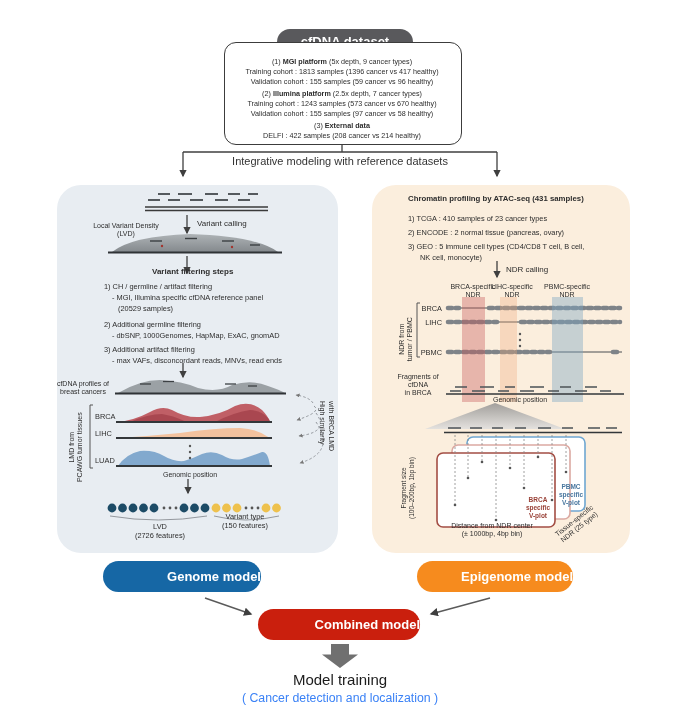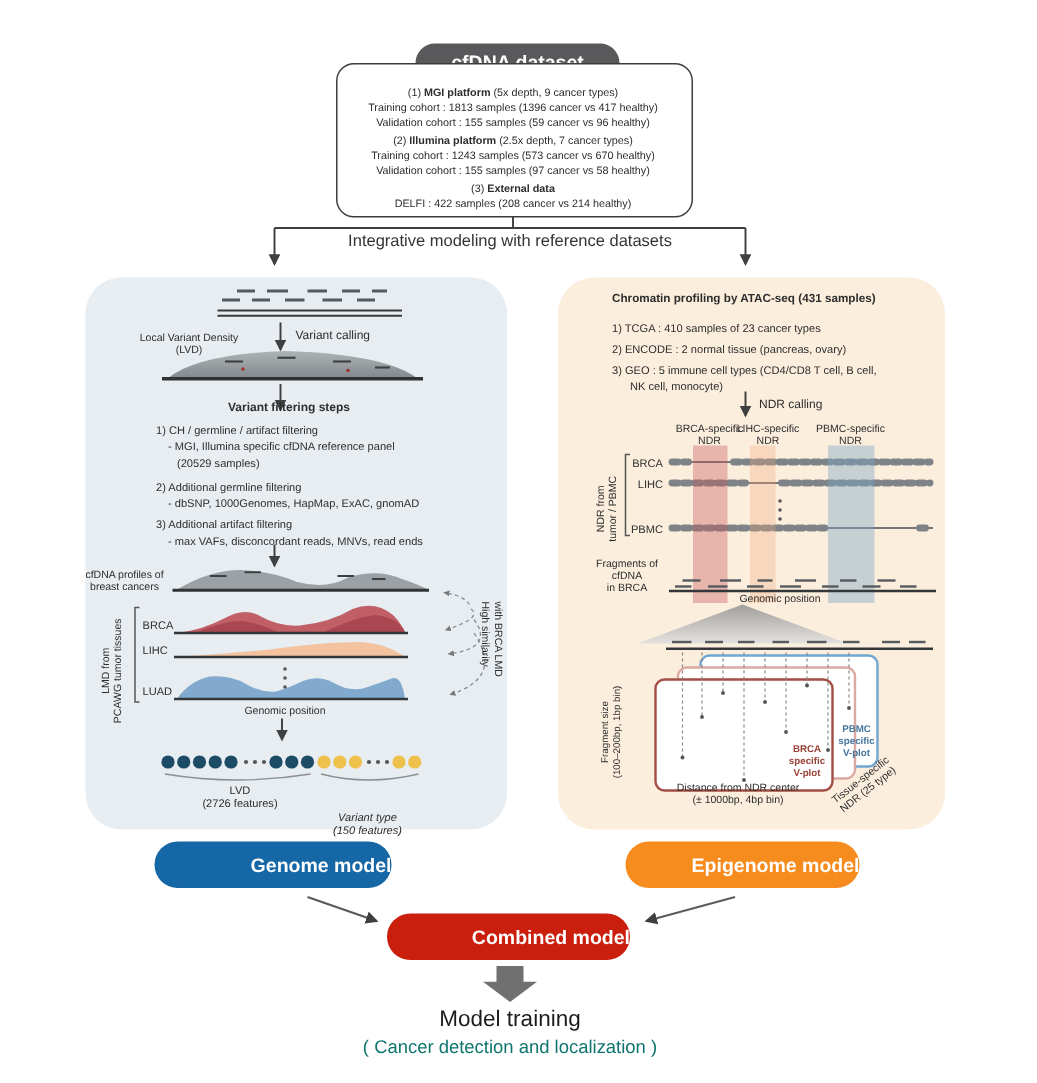--- a/index.html
+++ b/index.html
@@ -303,21 +303,21 @@
   <div class="abs t74" style="left:95px;top:456px;">LUAD</div>
   <div class="abs t7 ctr" style="left:140px;top:471px;width:100px;">Genomic position</div>
   <div class="abs t7 vlr multiline" style="left:318px;top:401px;height:64px;line-height:9px;">
       <div>High similarity</div>
       <div>with BRCA LMD</div>
     </div>
   <div class="abs t74 ctr multiline" style="left:120px;top:522px;width:80px;">
       <div>LVD</div>
       <div>(2726 features)</div>
     </div>
-  <div class="abs t74 ctr multiline" style="left:205px;top:540px;width:80px;font-style:italic;">
+  <div class="abs t74 ctr multiline" style="left:205px;top:512px;width:80px;">
       <div>Variant type</div>
       <div>(150 features)</div>
     </div>
 
   <div class="abs b" style="left:408px;top:194px;font-size:7.8px;">Chromatin profiling by ATAC-seq (431 samples)</div>
   <div class="abs t74" style="left:408px;top:214px;">1)  TCGA : 410 samples of 23 cancer types</div>
   <div class="abs t74" style="left:408px;top:228px;text-align:right;">2)  ENCODE : 2 normal tissue (pancreas, ovary)</div>
   <div class="abs t74" style="left:408px;top:242px;">3)  GEO : 5 immune cell types (CD4/CD8 T cell, B cell,</div>
   <div class="abs t74" style="left:420px;top:253px;">NK cell, monocyte)</div>
   <div class="abs t8" style="left:506px;top:265px;">NDR calling</div>
@@ -367,15 +367,15 @@
   <div class="abs t7 ctr multiline" style="left:532px;top:516px;width:90px;transform:rotate(-38deg);">
       <div>Tissue-specific</div>
       <div>NDR (25 type)</div>
     </div>
 
   <div class="btn" style="left:103px;top:561px;width:158px;background:#1667a5;">Genome model</div>
   <div class="btn" style="left:417px;top:561px;width:156px;background:#f68b1e;">Epigenome model</div>
   <div class="btn" style="left:258px;top:609px;width:162px;background:#ca1f0d;">Combined model</div>
 
   <div class="abs ctr" style="left:240px;top:671px;width:200px;font-size:15px;color:#1c1c1c;">Model training</div>
-  <div class="abs ctr" style="left:190px;top:691px;width:300px;font-size:12.3px;color:#0f766e;">( Cancer detection and localization )</div>
+  <div class="abs ctr" style="left:190px;top:691px;width:300px;font-size:12.3px;color:#3b82f6;">( Cancer detection and localization )</div>
 
 </div>
 
 </body></html>

